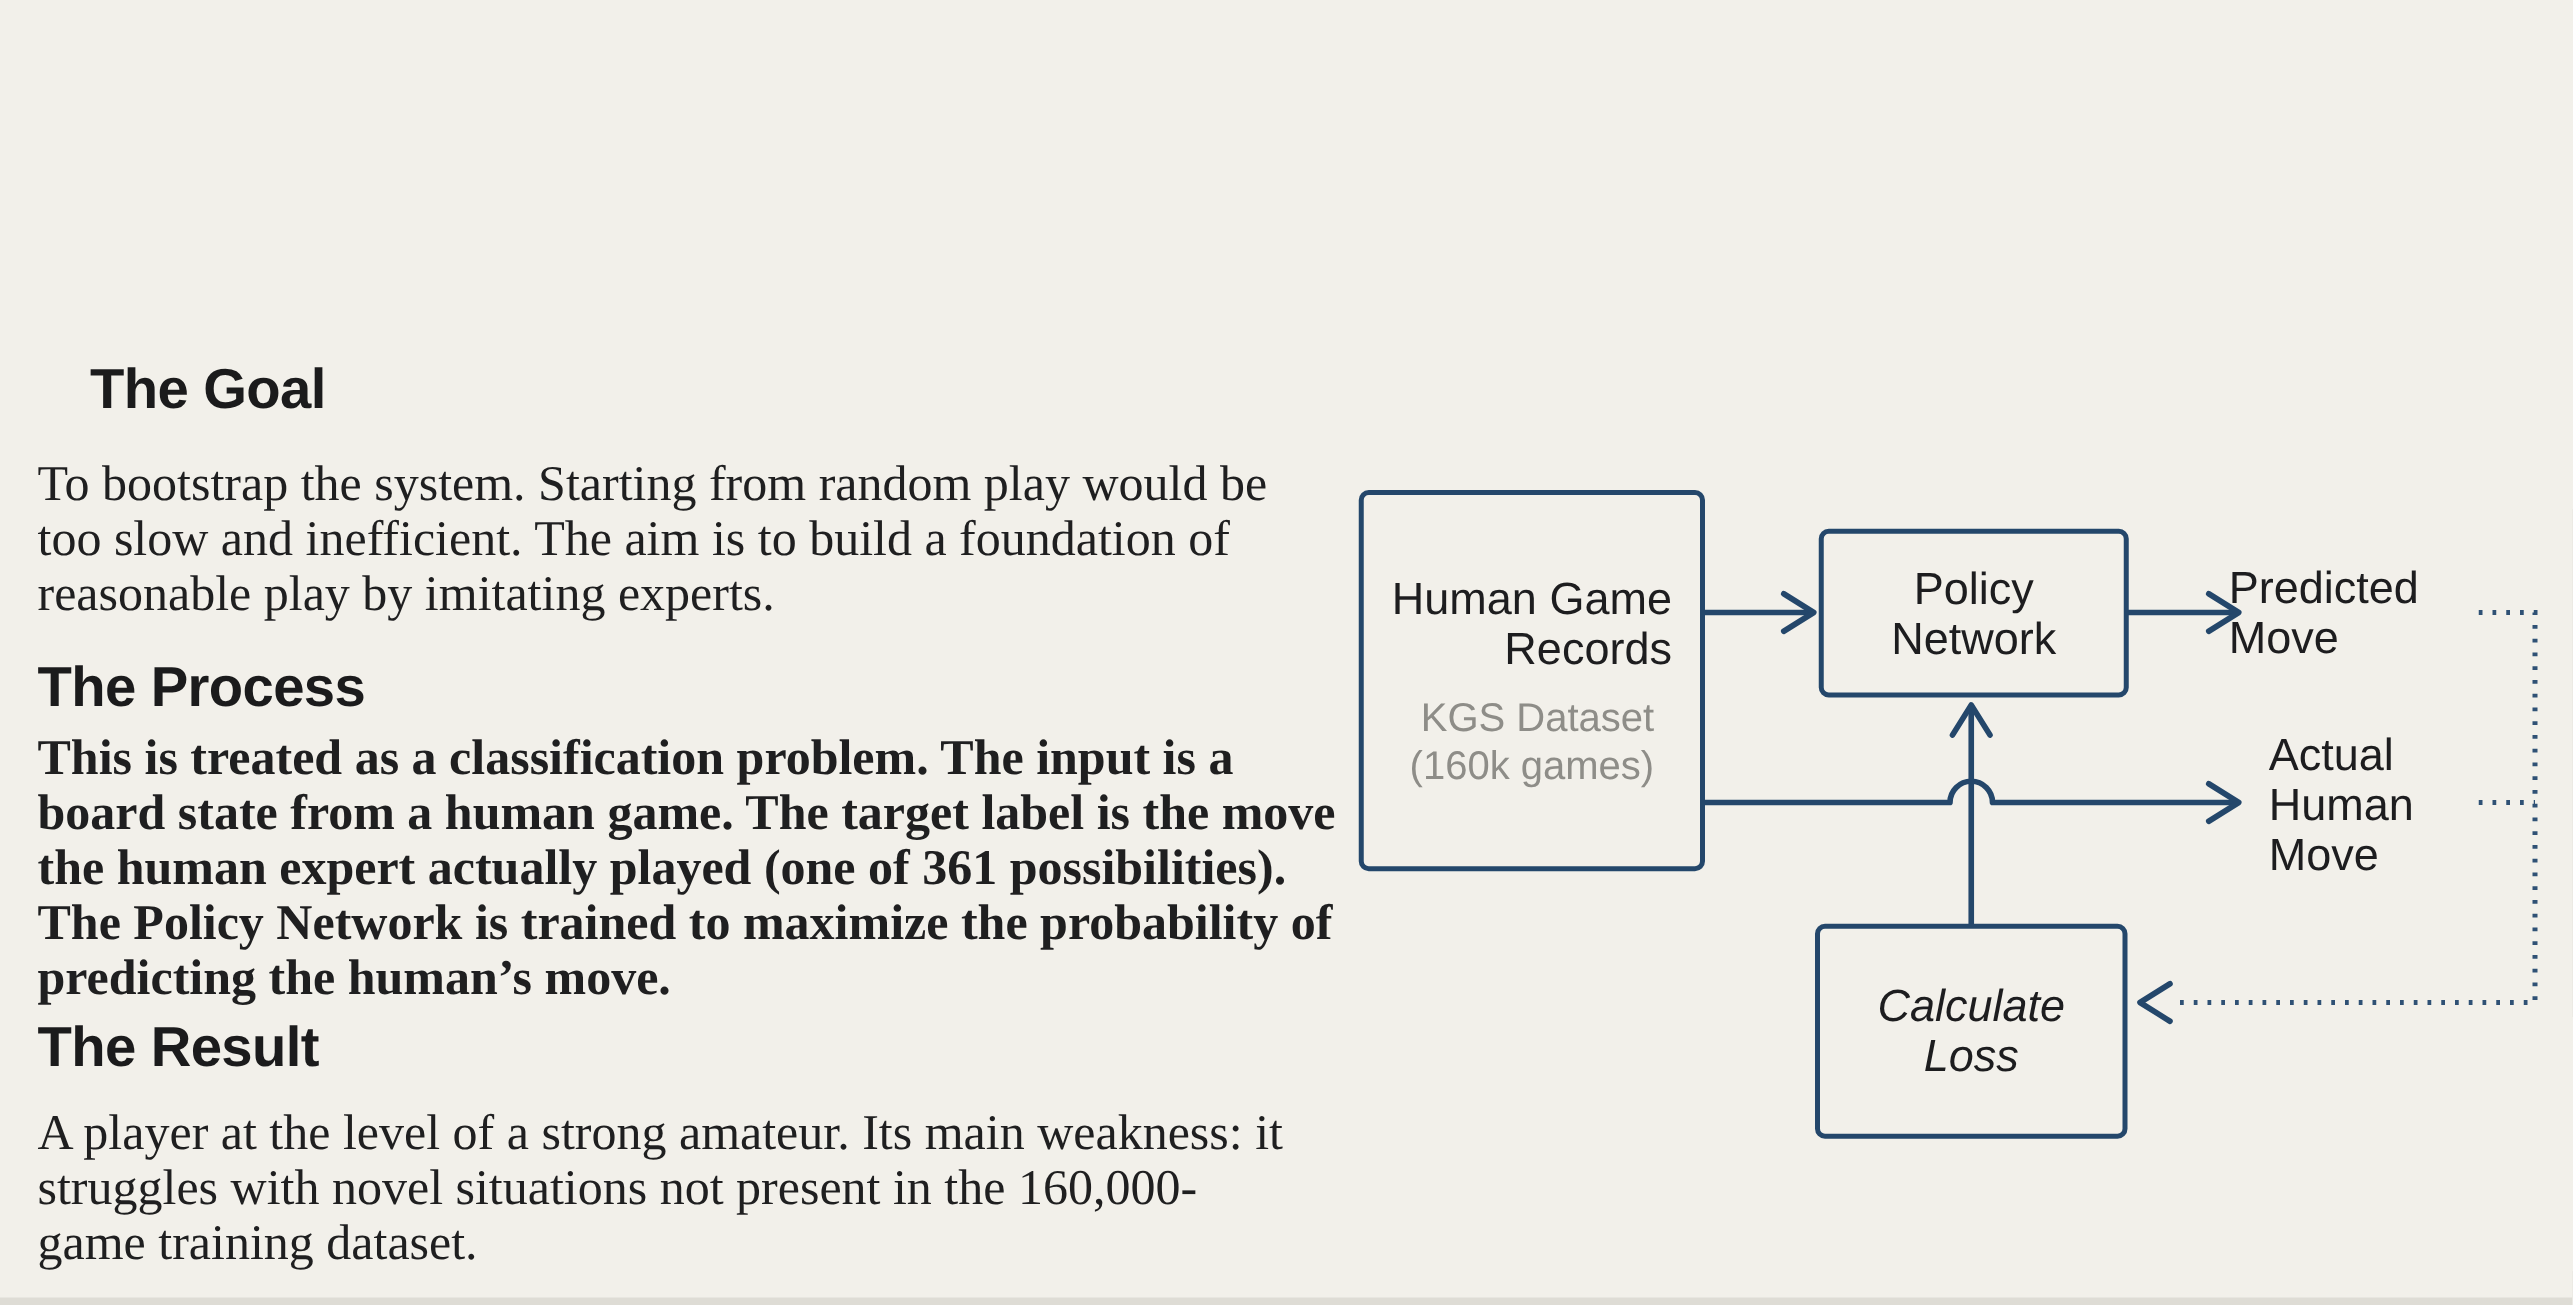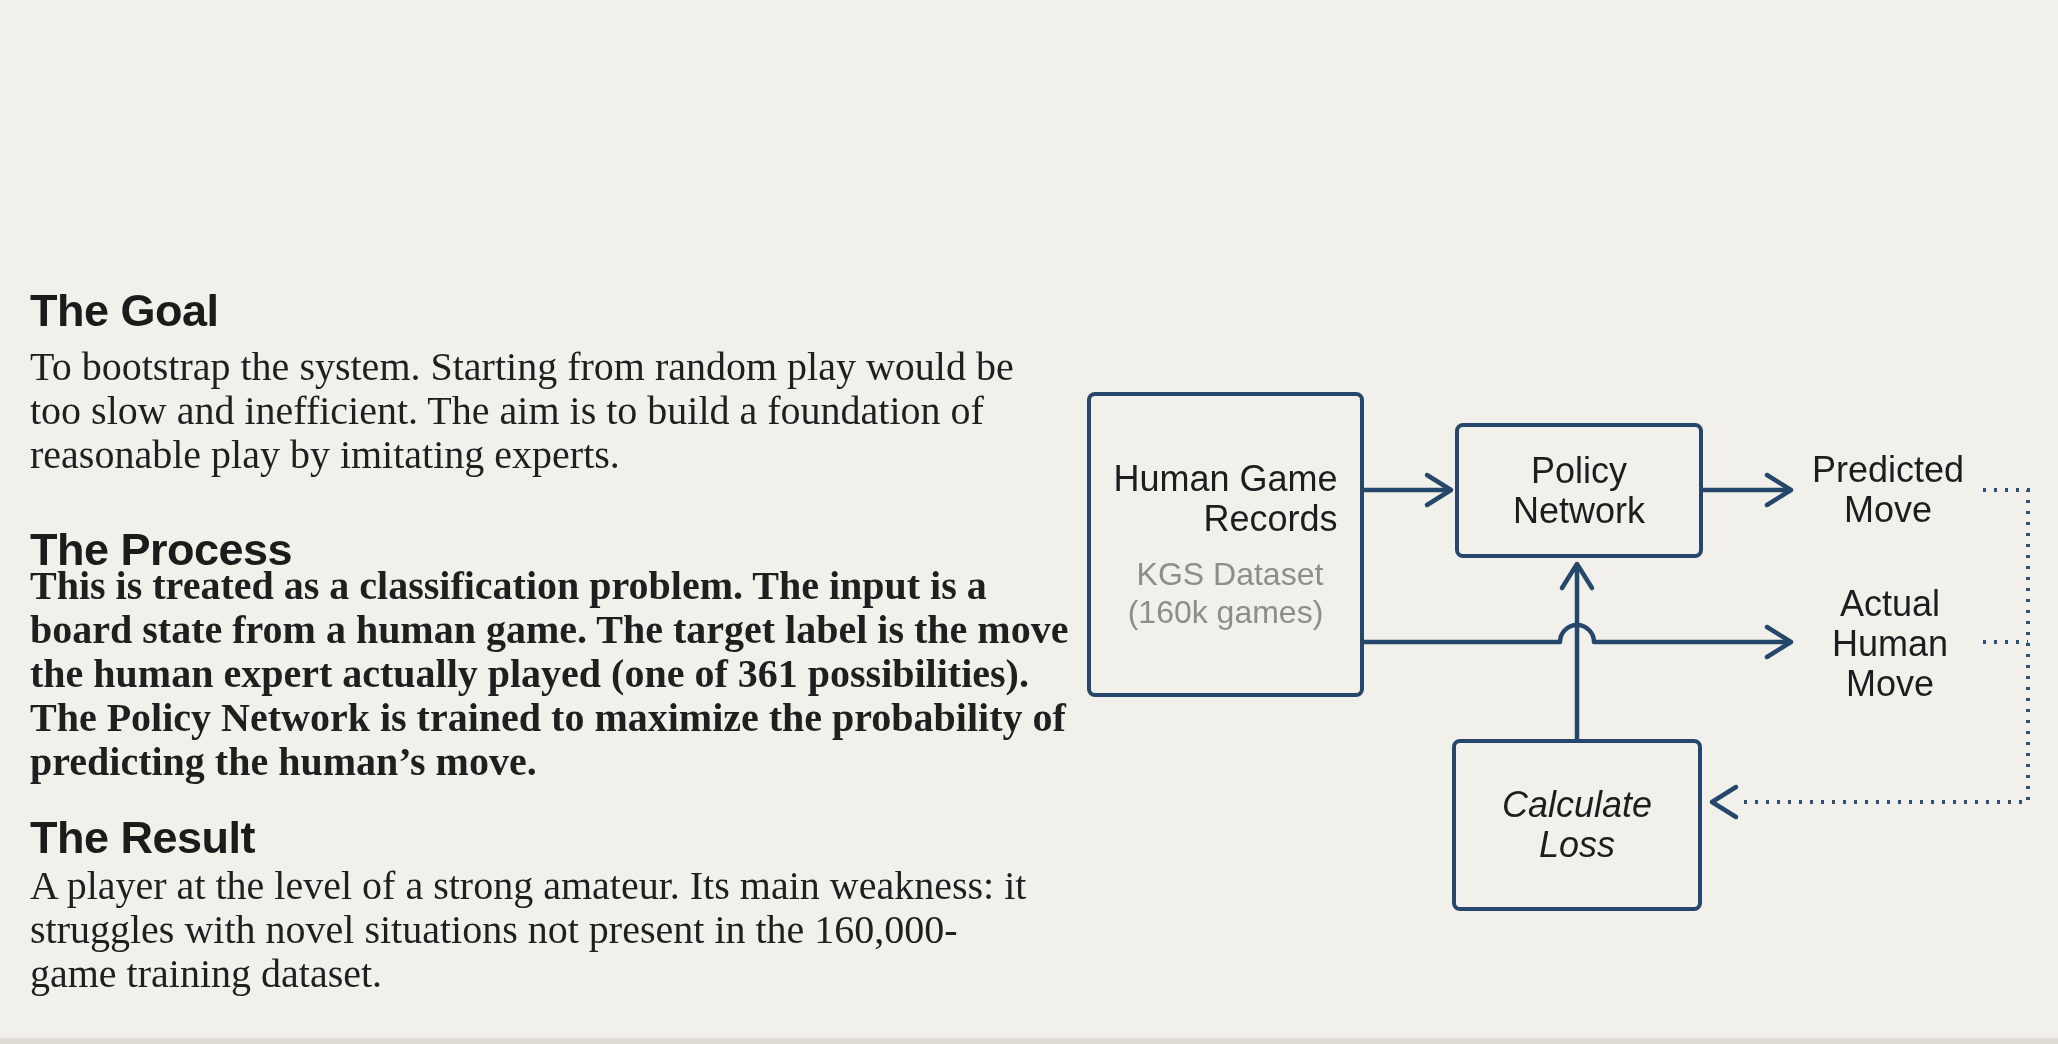--- a/index.html
+++ b/index.html
@@ -39,22 +39,23 @@
   }
   .section-body {
     position: absolute;
     left: 30px;
     width: 1100px;
     font-family: "Liberation Serif", serif;
     font-size: 40px;
     line-height: 44px;
     color: #1f1f20;
     white-space: pre-line;
+    margin-top: 20px;
   }
-  #heading-goal    { top: 286px; }
+  #heading-goal    { top: 286px; margin-left: 42px; }
   #body-goal       { top: 345px; }
   #heading-process { top: 506px; margin-top: 19px; }
   #body-process    { top: 564px; font-weight: bold; }
   #heading-result  { top: 813px; }
   #body-result     { top: 864px; }
 
   
   .connectors {
     position: absolute;
     left: 0; top: 0;
@@ -99,21 +100,20 @@
     color: #8e8d88;
     white-space: pre-line;
     margin-top: 16px;
   }
   #node-human-game-records { left: 1087px; top: 392px; width: 277px; height: 305px; text-align: right; }
   #node-policy-network     { left: 1455px; top: 423px; width: 248px; height: 135px; text-align: center; }
   #node-calculate-loss     { left: 1452px; top: 739px; width: 250px; height: 172px; font-style: italic; }
 
   .float-label {
     position: absolute;
-    text-align: center;
     font-size: 36px;
     line-height: 40px;
     color: #1d1d1f;
     white-space: pre-line;
   }
   #label-predicted-move   { left: 1783px; top: 450px; width: 210px; }
   #label-actual-human-move{ left: 1815px; top: 584px; width: 150px; }
 
   .bottom-edge {
     position: absolute;

